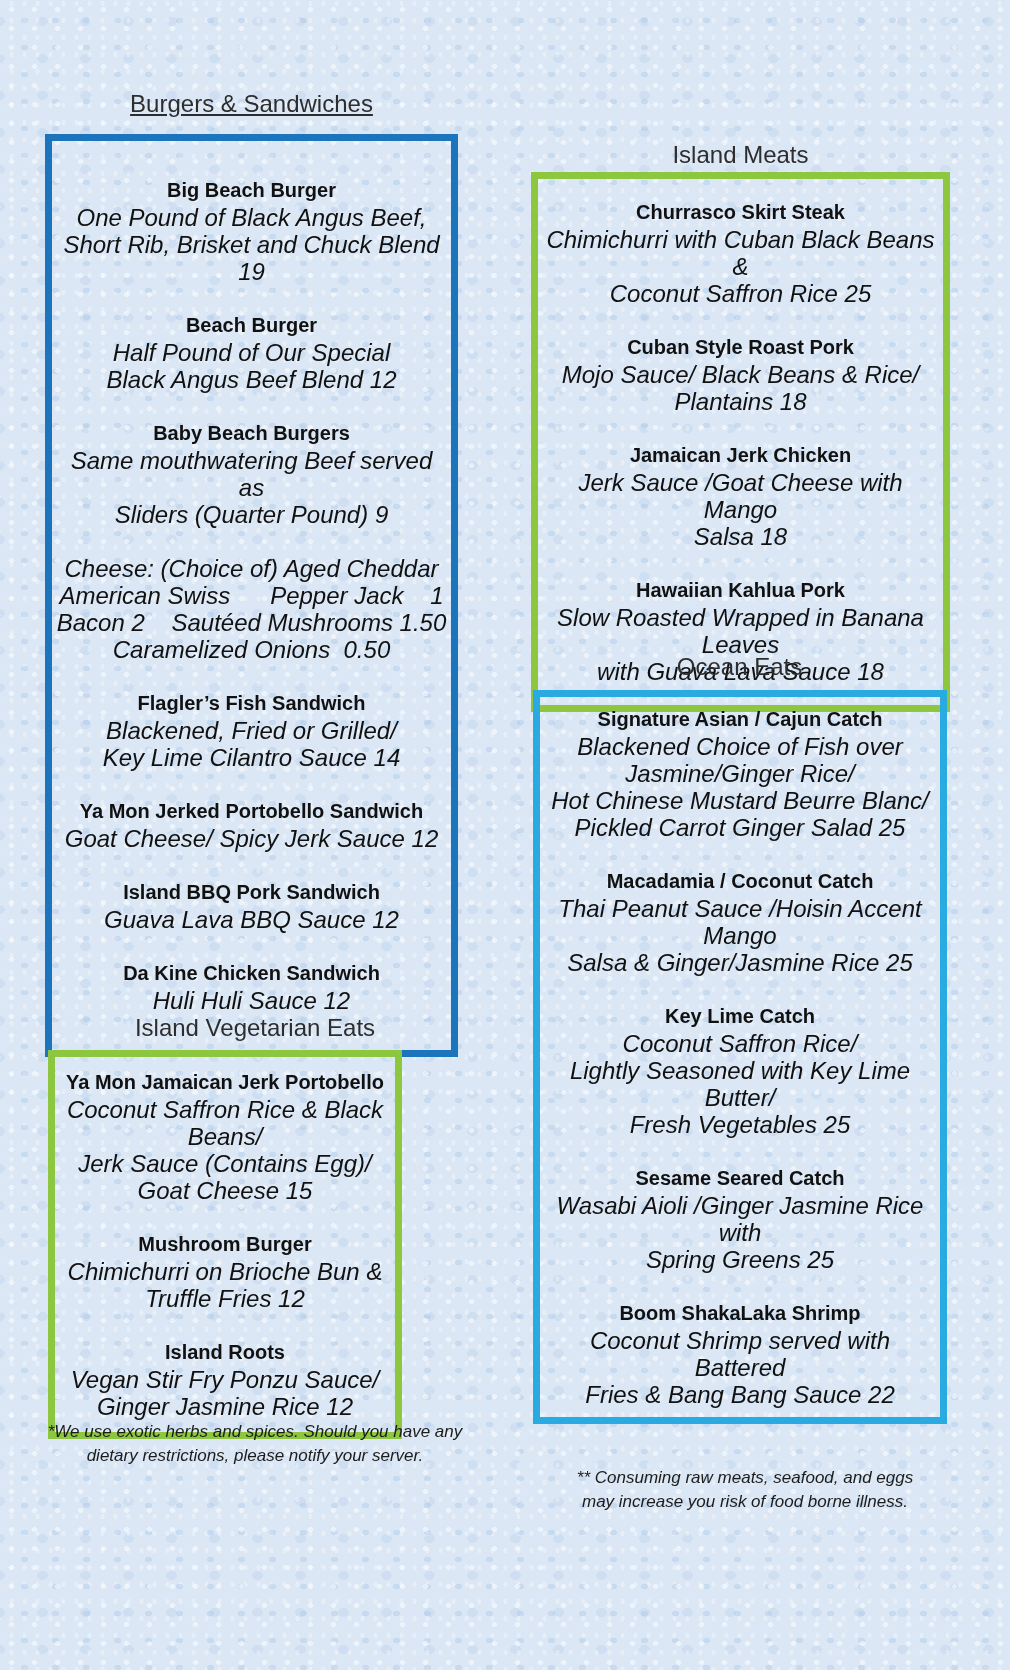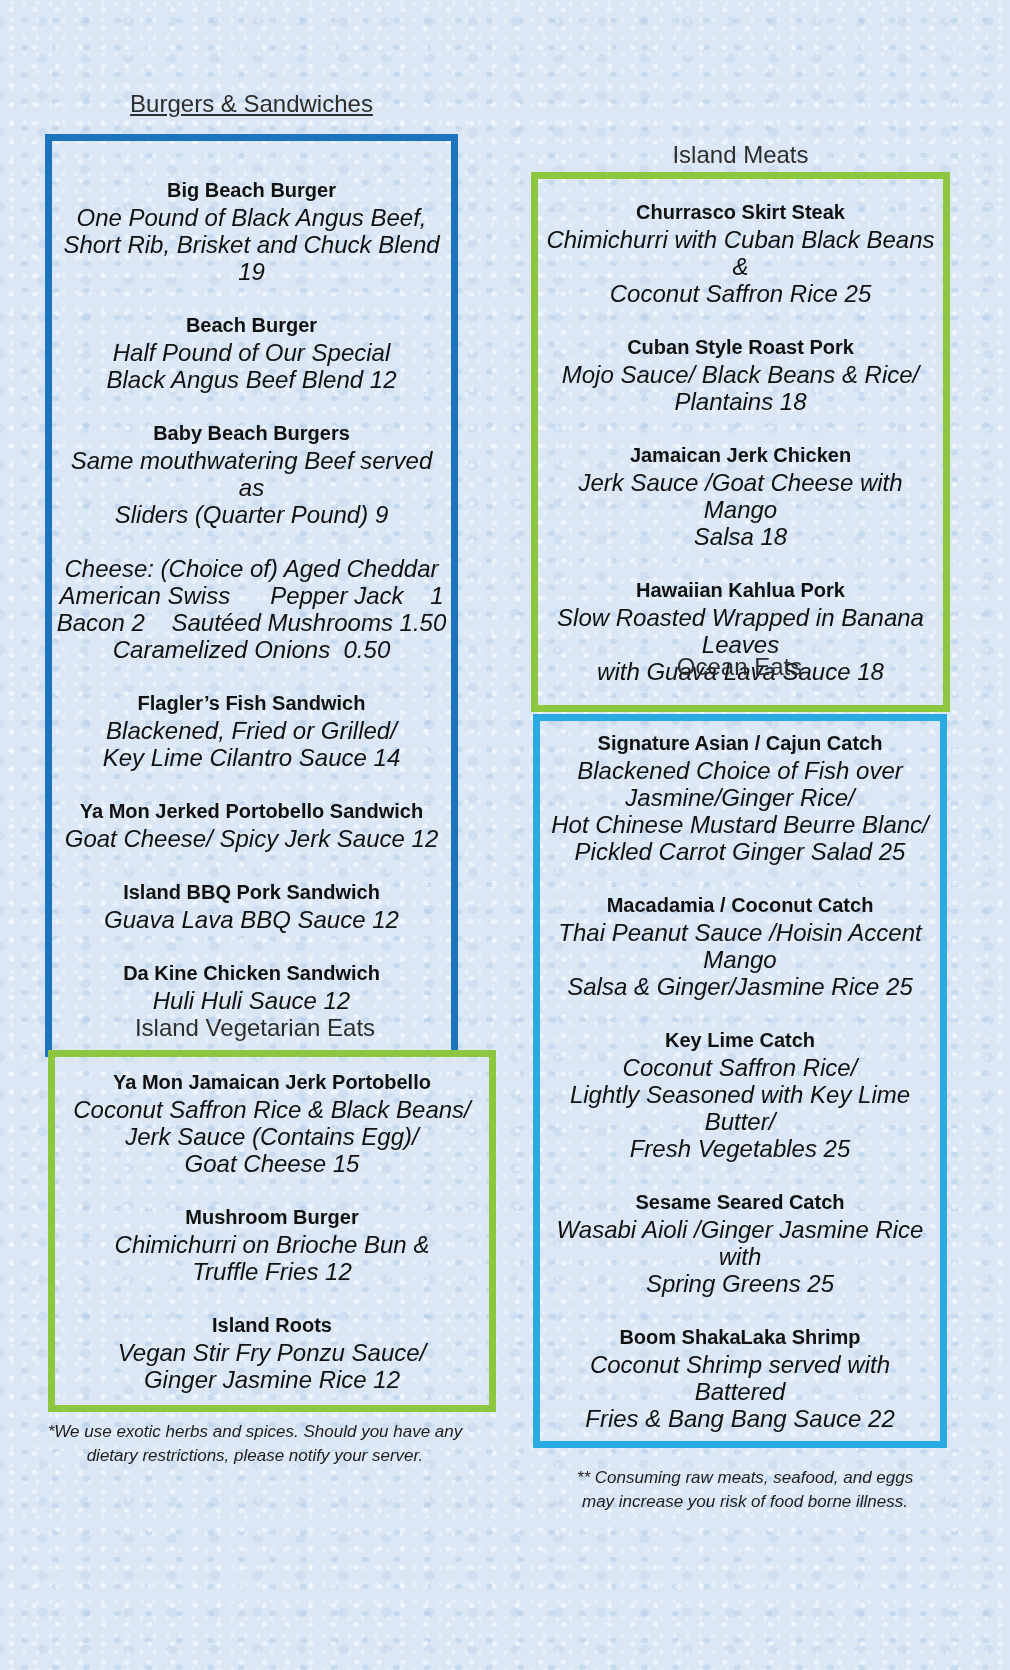--- a/index.html
+++ b/index.html
@@ -64,27 +64,27 @@
     font-size: 17px;
     line-height: 24px;
     text-align: center;
     color: #1c1c1c;
   }
 
   
   #title-burgers  { left: 45px;  top: 90px;   width: 413px; text-decoration: underline; }
   #box-burgers    { left: 45px;  top: 134px;  width: 413px; padding: 36px 4px; }
   #title-veg      { left: 48px;  top: 1014px; width: 414px; }
-  #box-veg        { left: 48px;  top: 1050px; width: 448px; padding: 12px 4px; }
+  #box-veg        { left: 48px;  top: 1050px; width: 354px; padding: 12px 4px; }
   #footnote-left  { left: 40px;  top: 1420px; width: 430px; }
 
   #title-meats    { left: 531px; top: 141px;  width: 419px; }
   #box-meats      { left: 531px; top: 172px;  width: 419px; padding: 20px 4px; }
   #title-ocean    { left: 531px; top: 653px;  width: 417px; }
-  #box-ocean      { left: 533px; top: 690px;  width: 414px; padding: 9px 4px; margin-top: 24px; }
+  #box-ocean      { left: 533px; top: 690px;  width: 414px; padding: 9px 4px; }
   #footnote-right { left: 530px; top: 1466px; width: 430px; }
 </style>
 </head>
 <body>
 
 <div class="page">
 
   <h2 class="section-title" id="title-burgers">Burgers &amp; Sandwiches</h2>
   <div class="box" id="box-burgers" style="border-color: rgb(27, 116, 188);">
       <div class="menu-item">

